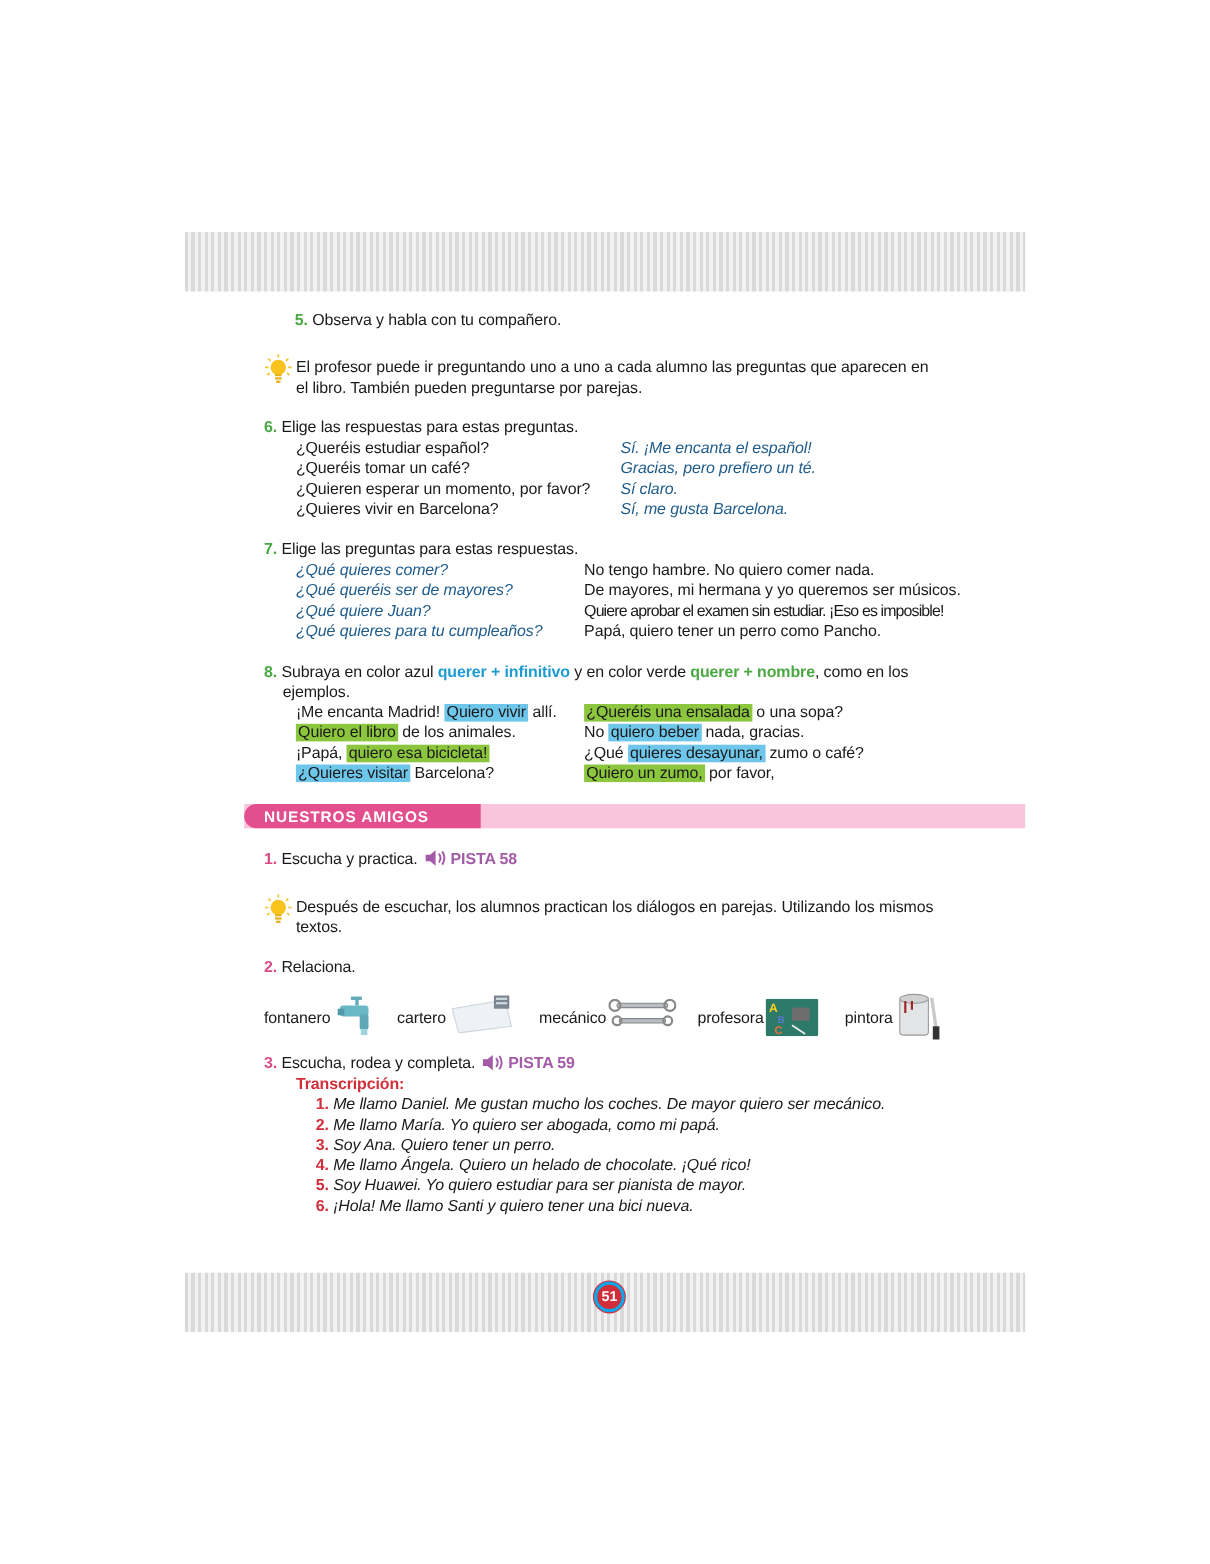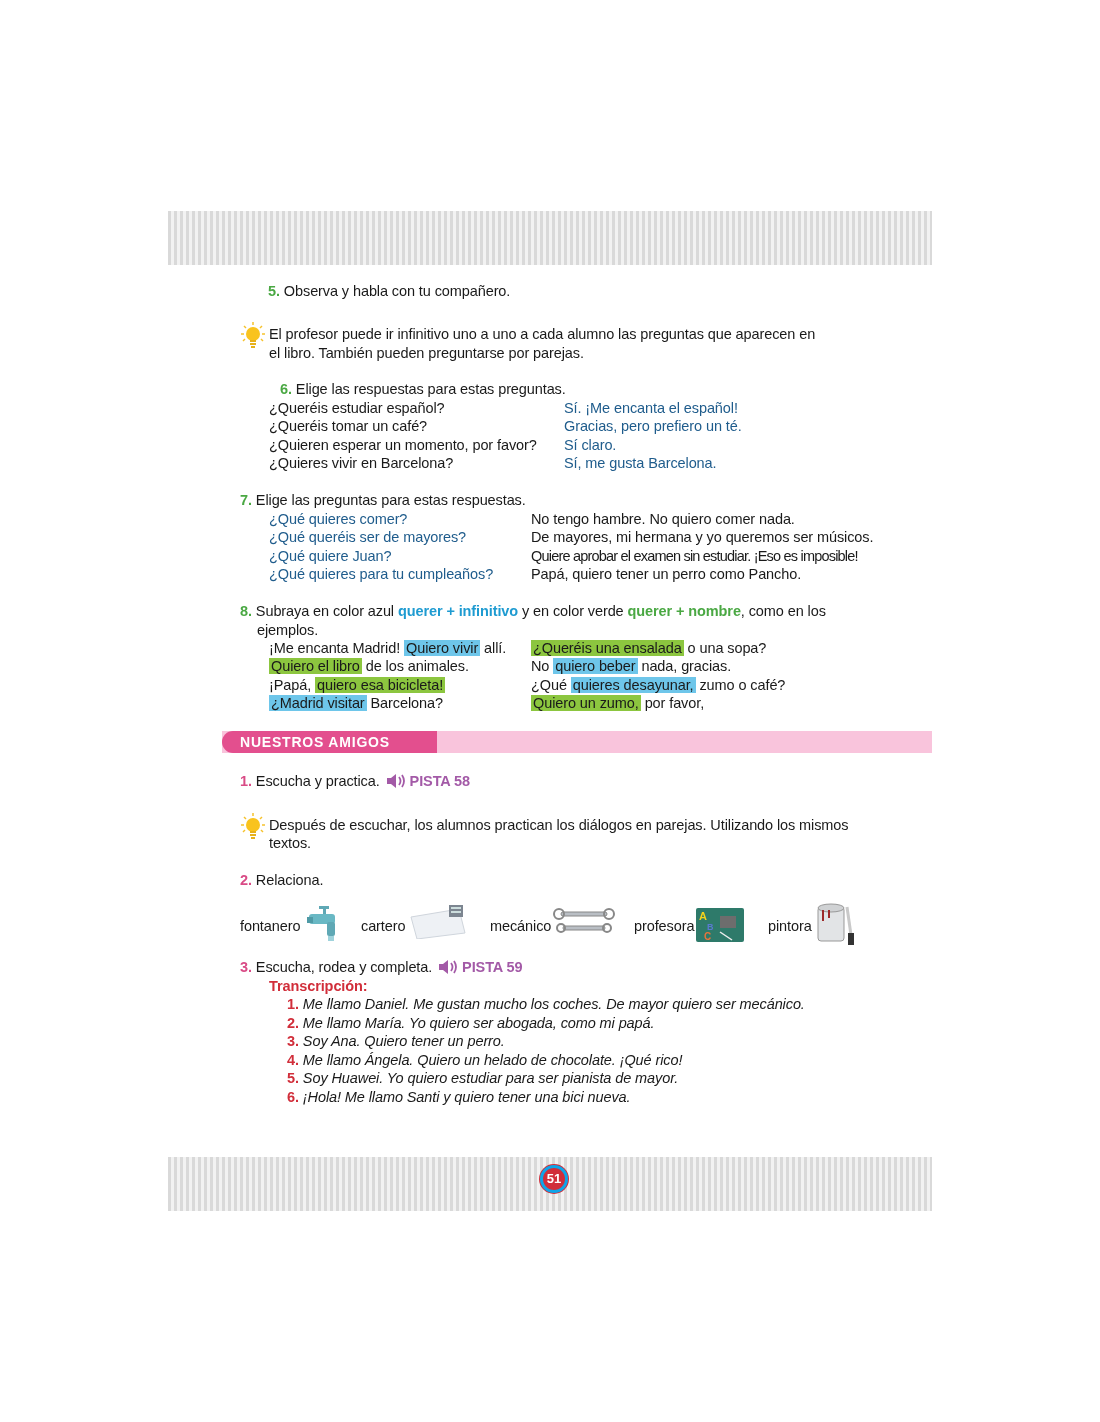--- a/index.html
+++ b/index.html
@@ -5,21 +5,21 @@
   html, body { margin:0; padding:0; background:#fff; }
   body { width:1100px; height:1422px; position:relative; font-family:"Liberation Sans", sans-serif; color:#1a1a1a; }
   .stripe { position:absolute; left:168px; width:764px; background: repeating-linear-gradient(90deg, #d9d9d9 0 3px, #f2f2f2 3px 6px); }
   .stripe.top { top:211px; height:54px; }
   .stripe.bottom { top:1157px; height:54px; }
   .page-num { position:absolute; left:540px; top:1165px; width:22px; height:22px; border-radius:50%; background:#d12e3a; color:#fff; font-weight:bold; font-size:13px; text-align:center; line-height:22px; border:3px solid #0ea5e9; box-shadow:0 0 0 1px #d12e3a; }
   .t { position:absolute; font-size:14.5px; line-height:18px; white-space:nowrap; letter-spacing:-0.1px; }
   .num-g { color:#4aa843; font-weight:bold; }
   .num-p { color:#d94b86; font-weight:bold; }
   .num-r { color:#d12e3a; font-weight:bold; }
-  .ans { color:#1f5c8c; }
+  .ans { color:#1f5c8c; font-style:italic; }
   .kw-blue { color:#1e9bd1; font-weight:bold; }
   .kw-green { color:#4aa843; font-weight:bold; }
   .hl-b { background:#6ec6ea; padding:0 2px; }
   .hl-g { background:#8cc63f; padding:0 2px; }
   .bulb { position:absolute; width:26px; height:28px; }
   .banner { position:absolute; left:222px; top:731px; width:710px; height:22px; background:#f9c4dc; }
   .banner-left { position:absolute; left:0; top:0; width:215px; height:22px; background:#e34f8e; border-radius:11px 0 0 11px; color:#fff; font-weight:bold; font-size:14px; line-height:22px; padding-left:18px; box-sizing:border-box; letter-spacing:0.8px; }
   .pista { color:#a35aa7; font-weight:bold; }
   .speaker { display:inline-block; vertical-align:-3px; margin:0 2px; }
   .trans-title { color:#d12e3a; font-weight:bold; }
@@ -43,24 +43,24 @@
     <line x1="1" y1="13" x2="4" y2="13"></line>
       <line x1="22" y1="13" x2="25" y2="13"></line>
       <line x1="3" y1="20" x2="5" y2="18"></line>
       <line x1="23" y1="20" x2="21" y2="18"></line>
   </g>
   <circle cx="13" cy="13" r="7" fill="#f9c31e"></circle>
   <rect x="10" y="19" width="6" height="2" fill="#e7b11a"></rect>
     <rect x="10" y="22" width="6" height="2" fill="#e7b11a"></rect>
     <rect x="11" y="25" width="4" height="2" fill="#e7b11a"></rect>
 </svg>
-<div class="t" style="left:269px;top:325px;">El profesor puede ir infinitivo uno a uno a cada alumno las preguntas que aparecen en</div>
+<div class="t" style="left:269px;top:325px;">El profesor puede ir preguntando uno a uno a cada alumno las preguntas que aparecen en</div>
 <div class="t" style="left:269px;top:344px;">el libro. También pueden preguntarse por parejas.</div>
 
-<div class="t" style="left:240px;top:380px;margin-left:40px;">
+<div class="t" style="left:240px;top:380px;">
   <span class="num-g">6.</span> <span>Elige las respuestas para estas preguntas.</span>
 </div>
 <div class="t" style="left:269px;top:399px;">¿Queréis estudiar español?</div>
 <div class="t" style="left:269px;top:417px;">¿Queréis tomar un café?</div>
 <div class="t" style="left:269px;top:436px;">¿Quieren esperar un momento, por favor?</div>
 <div class="t" style="left:269px;top:454px;">¿Quieres vivir en Barcelona?</div>
 <div class="t ans" style="left:564px;top:399px;">Sí. ¡Me encanta el español!</div>
 <div class="t ans" style="left:564px;top:417px;">Gracias, pero prefiero un té.</div>
 <div class="t ans" style="left:564px;top:436px;">Sí claro.</div>
 <div class="t ans" style="left:564px;top:454px;">Sí, me gusta Barcelona.</div>
@@ -78,21 +78,21 @@
 <div class="t" style="left:531px;top:565px;">Papá, quiero tener un perro como Pancho.</div>
 
 <div class="t" style="left:240px;top:602px;">
   <span class="num-g">8.</span> <span>Subraya en color azul </span><span class="kw-blue">querer + infinitivo</span><span> y en color verde </span><span class="kw-green">querer + nombre</span><span>, como en los</span>
 </div>
 <div class="t" style="left:257px;top:621px;">ejemplos.</div>
 
 <div class="t" style="left:269px;top:639px;"><span>¡Me encanta Madrid! </span><span class="hl-b">Quiero vivir</span><span> allí.</span></div>
 <div class="t" style="left:269px;top:657px;"><span></span><span class="hl-g">Quiero el libro</span><span> de los animales.</span></div>
 <div class="t" style="left:269px;top:676px;"><span>¡Papá, </span><span class="hl-g">quiero esa bicicleta!</span><span></span></div>
-<div class="t" style="left:269px;top:694px;"><span></span><span class="hl-b">¿Madrid visitar</span><span> Barcelona?</span></div>
+<div class="t" style="left:269px;top:694px;"><span></span><span class="hl-b">¿Quieres visitar</span><span> Barcelona?</span></div>
 
 <div class="t" style="left:531px;top:639px;"><span></span><span class="hl-g">¿Queréis una ensalada</span><span> o una sopa?</span></div>
 <div class="t" style="left:531px;top:657px;"><span>No </span><span class="hl-b">quiero beber</span><span> nada, gracias.</span></div>
 <div class="t" style="left:531px;top:676px;"><span>¿Qué </span><span class="hl-b">quieres desayunar,</span><span> zumo o café?</span></div>
 <div class="t" style="left:531px;top:694px;"><span></span><span class="hl-g">Quiero un zumo,</span><span> por favor,</span></div>
 
 <div class="banner">
   <div class="banner-left">NUESTROS AMIGOS</div>
 </div>
 

